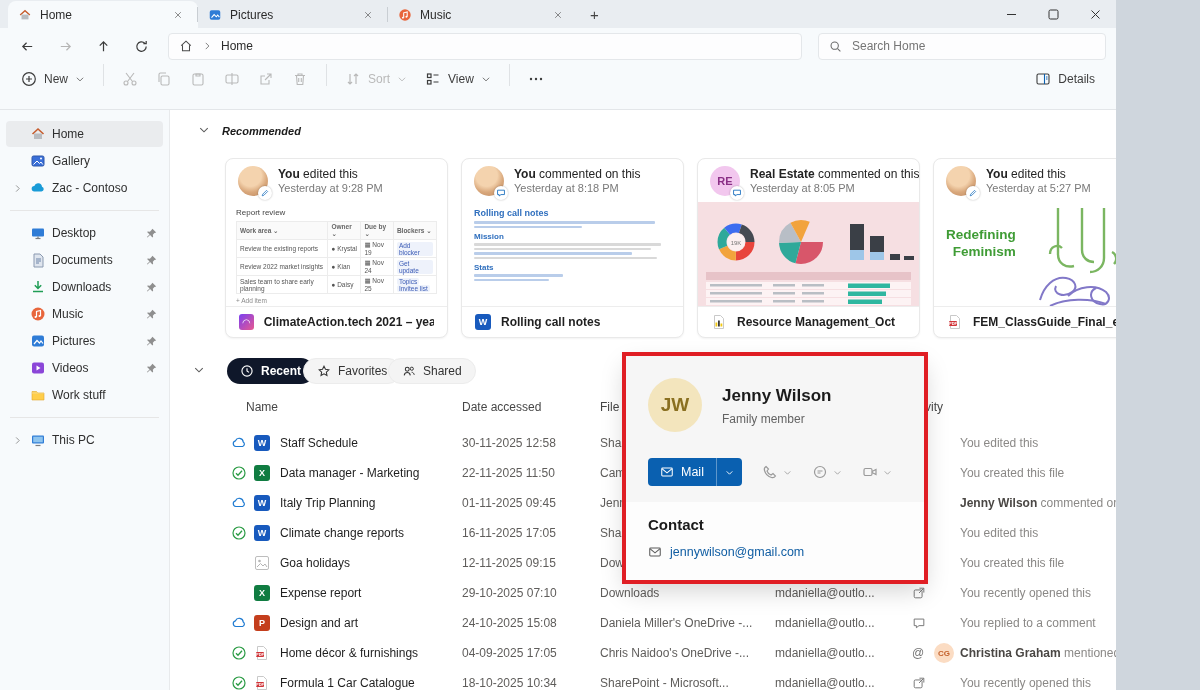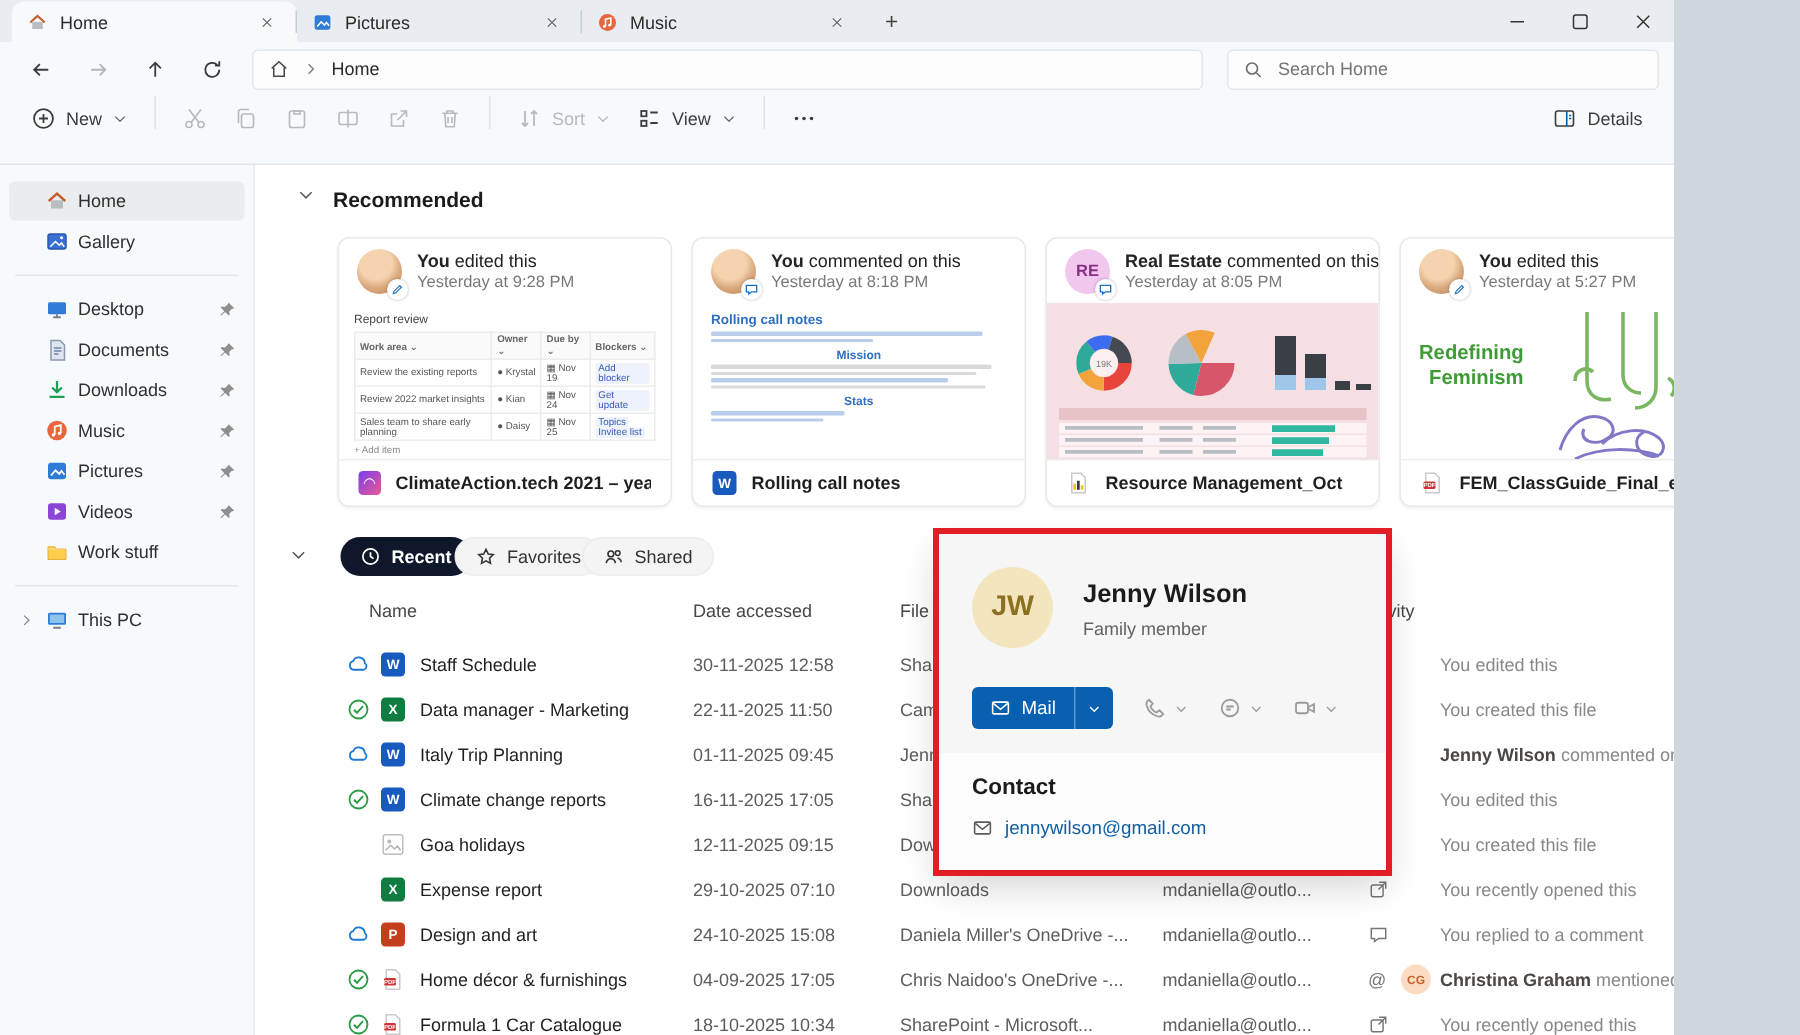--- a/index.html
+++ b/index.html
@@ -42,21 +42,21 @@
   .sitem{height:26px;display:flex;align-items:center;gap:4px;margin:1px 6px;padding:0 4px;border-radius:4px;font-size:12px;color:#2f2f2f;}
   .sitem.selected{background:#eaecee;}
   .s-exp{width:14px;color:#8a8a8a;display:flex;justify-content:center;}
   .s-ico{width:20px;display:flex;justify-content:center;}
   .s-label{flex:1;white-space:nowrap;overflow:hidden;}
   .s-pin{width:16px;color:#8f8f8f;display:flex;justify-content:center;}
   .sdiv{height:1px;background:#e6e6e6;margin:9px 10px;}
   .main{flex:1;position:relative;background:#fff;overflow:hidden;}
   
   .rec-chevron{position:absolute;left:28px;top:14px;color:#5a5a5a;}
-  .rec-title{position:absolute;left:52px;top:15px;font-size:14px;font-weight:700;color:#1b1b1b;}
+  .rec-title{position:absolute;left:52px;top:15px;font-size:11px;font-weight:700;color:#1b1b1b;font-style:italic;}
   .rec-scroll-left{position:absolute;left:983px;top:15px;color:#c4c4c4;font-size:13px;}
   .rec-scroll-right{position:absolute;left:1017px;top:15px;color:#3c3c3c;font-size:13px;}
   .card{position:absolute;top:48px;width:223px;height:180px;background:#fff;border:1px solid #e9e9e9;border-radius:8px;
         overflow:hidden;box-shadow:0 1px 2px rgba(0,0,0,.05);}
   .card-head{height:43px;display:flex;align-items:center;gap:10px;padding:0 12px;}
   .cav{width:30px;height:30px;border-radius:50%;position:relative;flex:none;}
   .cav .badge{position:absolute;right:-4px;bottom:-4px;width:14px;height:14px;background:#fff;border-radius:50%;
               display:flex;align-items:center;justify-content:center;box-shadow:0 0 2px rgba(0,0,0,.3);}
   .card-title{font-size:12px;color:#242424;line-height:15px;white-space:nowrap;}
   .card-title b{font-weight:700;}
@@ -71,21 +71,21 @@
   
   .prev-report{padding:6px 10px;font-size:6.5px;color:#555;}
   .prev-report .rtitle{font-size:8px;color:#444;margin-bottom:4px;}
   .rtab{width:100%;border-collapse:collapse;}
   .rtab th{font-weight:700;color:#666;text-align:left;border:1px solid #ececec;padding:1px 3px;background:#fafafa;}
   .rtab td{border:1px solid #ececec;padding:1px 3px;color:#555;}
   .chip{display:inline-block;background:#eef2fb;color:#3b5bb5;border-radius:2px;padding:0 2px;}
   .additem{margin-top:3px;color:#8a8a8a;}
   .prev-doc{padding:6px 12px;}
   .prev-doc .dtitle{font-size:9px;font-weight:700;color:#2f6fbe;margin-bottom:3px;}
-  .prev-doc .dhead{font-size:8px;font-weight:700;color:#2f6fbe;margin:4px 0 2px;text-align:center;}
+  .prev-doc .dhead{font-size:8px;font-weight:700;color:#2f6fbe;margin:4px 0 2px;}
   .tl{height:2.5px;border-radius:1px;margin:2px 0;}
   .tl.g{background:#d9d9d9;} .tl.b{background:#b9cdea;}
   .prev-dash{background:#f6dfe2;width:100%;height:100%;}
   .prev-fem{display:flex;padding:6px 0 0 12px;height:100%;}
   .fem-title{font-size:13.5px;font-weight:700;color:#3f9c35;line-height:17px;margin-top:18px;text-align:right;}
   
   .pill-chevron{position:absolute;left:23px;top:254px;color:#5a5a5a;}
   .pill{position:absolute;top:248px;height:26px;border-radius:14px;display:flex;align-items:center;gap:7px;
         padding:0 13px;font-size:12px;color:#333;background:#f4f4f4;border:1px solid #ececec;}
   .pill.active{color:#fff;border:none;font-weight:600;}
@@ -352,20 +352,34 @@
             <svg width="16" height="16" viewBox="0 0 16 16">
               <rect x="2" y="3" width="12" height="10" rx="1.5" fill="#3a6fd8"></rect>
               <rect x="2" y="3" width="12" height="10" rx="1.5" fill="none" stroke="#2c56a8"></rect>
               <path d="M3.5 11.5L7 8l2.5 2.5L11 9l1.8 2.5" stroke="#fff" fill="none"></path>
               <circle cx="11" cy="5.5" r="1" fill="#fff"></circle>
             </svg>
           </span>
          <span class="s-label">Gallery</span>
 
        </div>
+        <div class="sitem ">
+         <span class="s-exp">
+            <svg width="11" height="11" viewBox="0 0 16 16">
+              <path d="M6 3.5L10.5 8 6 12.5" fill="none" stroke="currentColor" stroke-width="1.3"></path>
+            </svg>
+          </span>
+         <span class="s-ico">
+            <svg width="16" height="16" viewBox="0 0 16 16">
+              <path d="M4.6 11.5a2.8 2.8 0 0 1-.3-5.6A4 4 0 0 1 12 6.8a2.4 2.4 0 0 1-.5 4.7H4.6z" fill="#199bd7"></path>
+            </svg>
+          </span>
+         <span class="s-label">Zac - Contoso</span>
+
+       </div>
         <div class="sdiv"></div>
         <div class="sitem ">
          <span class="s-exp"></span>
          <span class="s-ico">
             <svg width="16" height="16" viewBox="0 0 16 16">
               <rect x="2" y="3.5" width="12" height="8" rx="1" fill="#2f7cd6"></rect>
               <path d="M5.5 13.5h5" stroke="#7a7d81" stroke-width="1.2"></path>
               <path d="M8 11.5v2" stroke="#7a7d81" stroke-width="1.2"></path>
             </svg>
           </span>

